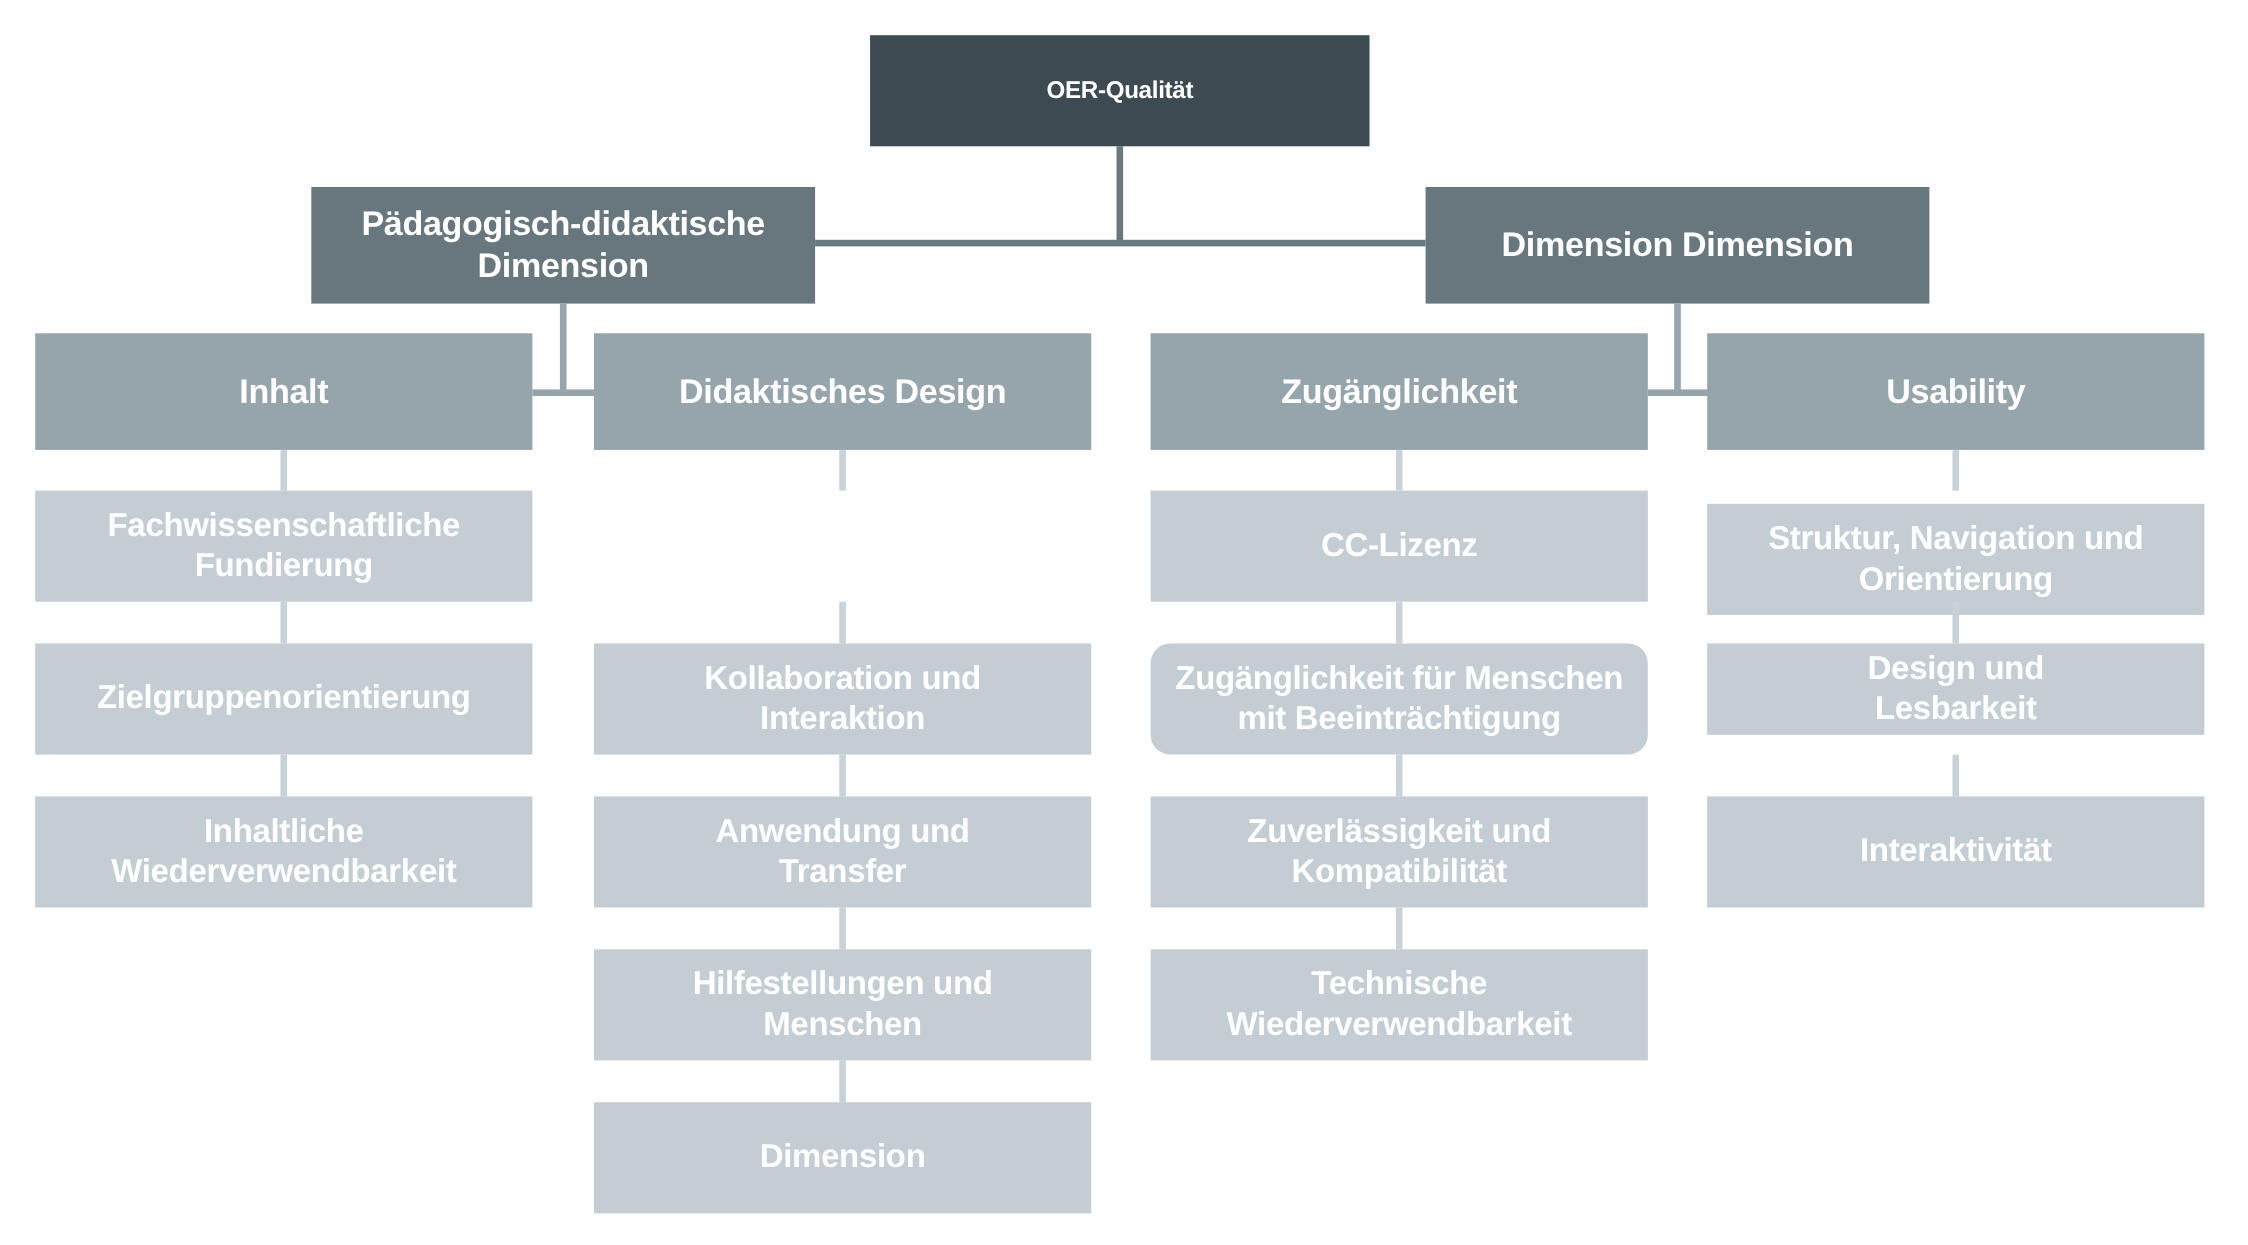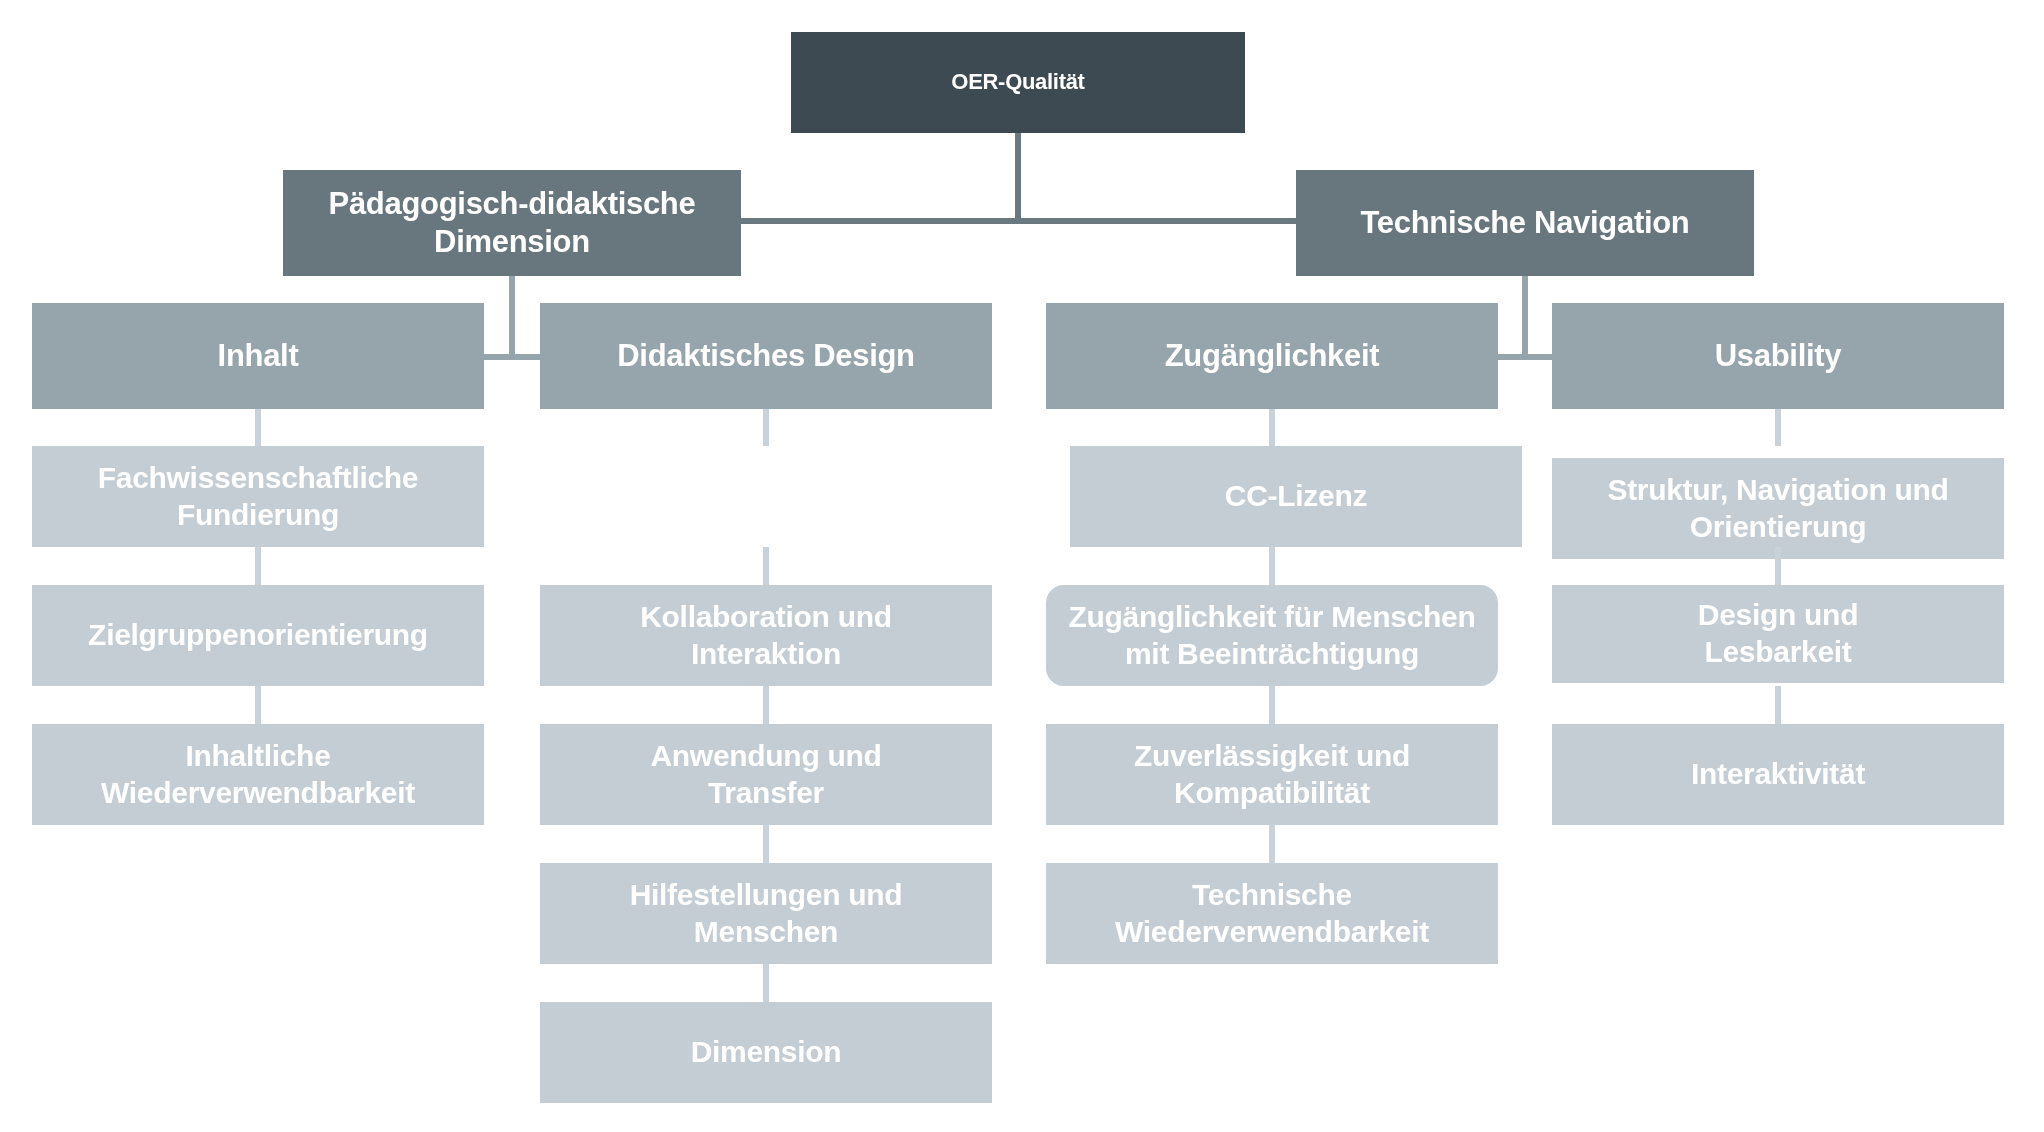--- a/index.html
+++ b/index.html
@@ -51,21 +51,21 @@
   </div>
 
   <div class="conn c-root" style="left:1015px; top:133px; width:6px; height:90px;"></div>
   <div class="conn c-root" style="left:741px; top:218px; width:555px; height:6px;"></div>
 
   <div class="node lvl1" style="left:283px; top:170px; width:458px; height:106px;">
     <span class="label">Pädagogisch-didaktische
 Dimension</span>
   </div>
   <div class="node lvl1" style="left:1296px; top:170px; width:458px; height:106px;">
-    <span class="label">Technische Navigation</span>
+    <span class="label">Dimension Dimension</span>
   </div>
 
   <div class="conn c-cat" style="left:509px; top:276px; width:6px; height:84px;"></div>
   <div class="conn c-cat" style="left:484px; top:354px; width:56px; height:6px;"></div>
   <div class="conn c-cat" style="left:1522px; top:276px; width:6px; height:84px;"></div>
   <div class="conn c-cat" style="left:1498px; top:354px; width:56px; height:6px;"></div>
 
   <div class="node lvl2" style="left:32px; top:303px; width:452px; height:106px;">
     <span class="label">Inhalt</span>
   </div>
@@ -109,21 +109,21 @@
   <div class="node lvl3" style="left:540px; top:863px; width:452px; height:101px;">
     <span class="label">Hilfestellungen und
 Menschen</span>
   </div>
   <div class="conn c-item" style="left:763px; top:964px; width:6px; height:38px;"></div>
   <div class="node lvl3" style="left:540px; top:1002px; width:452px; height:101px;">
     <span class="label">Dimension</span>
   </div>
 
   <div class="conn c-item" style="left:1269px; top:409px; width:6px; height:37px;"></div>
-  <div class="node lvl3" style="left:1046px; top:446px; width:452px; height:101px;margin-left:24px;">
+  <div class="node lvl3" style="left:1046px; top:446px; width:452px; height:101px;">
     <span class="label">CC-Lizenz</span>
   </div>
   <div class="conn c-item" style="left:1269px; top:547px; width:6px; height:38px;"></div>
   <div class="node lvl3" style="left:1046px; top:585px; width:452px; height:101px;border-radius:18px;">
     <span class="label">Zugänglichkeit für Menschen
 mit Beeinträchtigung</span>
   </div>
   <div class="conn c-item" style="left:1269px; top:686px; width:6px; height:38px;"></div>
   <div class="node lvl3" style="left:1046px; top:724px; width:452px; height:101px;">
     <span class="label">Zuverlässigkeit und
@@ -134,21 +134,21 @@
     <span class="label">Technische
 Wiederverwendbarkeit</span>
   </div>
 
   <div class="conn c-item" style="left:1775px; top:409px; width:6px; height:37px;"></div>
   <div class="node lvl3" style="left:1552px; top:446px; width:452px; height:101px;margin-top:12px;">
     <span class="label">Struktur, Navigation und
 Orientierung</span>
   </div>
   <div class="conn c-item" style="left:1775px; top:547px; width:6px; height:38px;"></div>
-  <div class="node lvl3" style="left:1552px; top:585px; width:452px; height:98px;">
+  <div class="node lvl3" style="left:1552px; top:585px; width:452px; height:83px;">
     <span class="label">Design und
 Lesbarkeit</span>
   </div>
   <div class="conn c-item" style="left:1775px; top:686px; width:6px; height:38px;"></div>
   <div class="node lvl3" style="left:1552px; top:724px; width:452px; height:101px;">
     <span class="label">Interaktivität</span>
   </div>
 
 </div>
 

